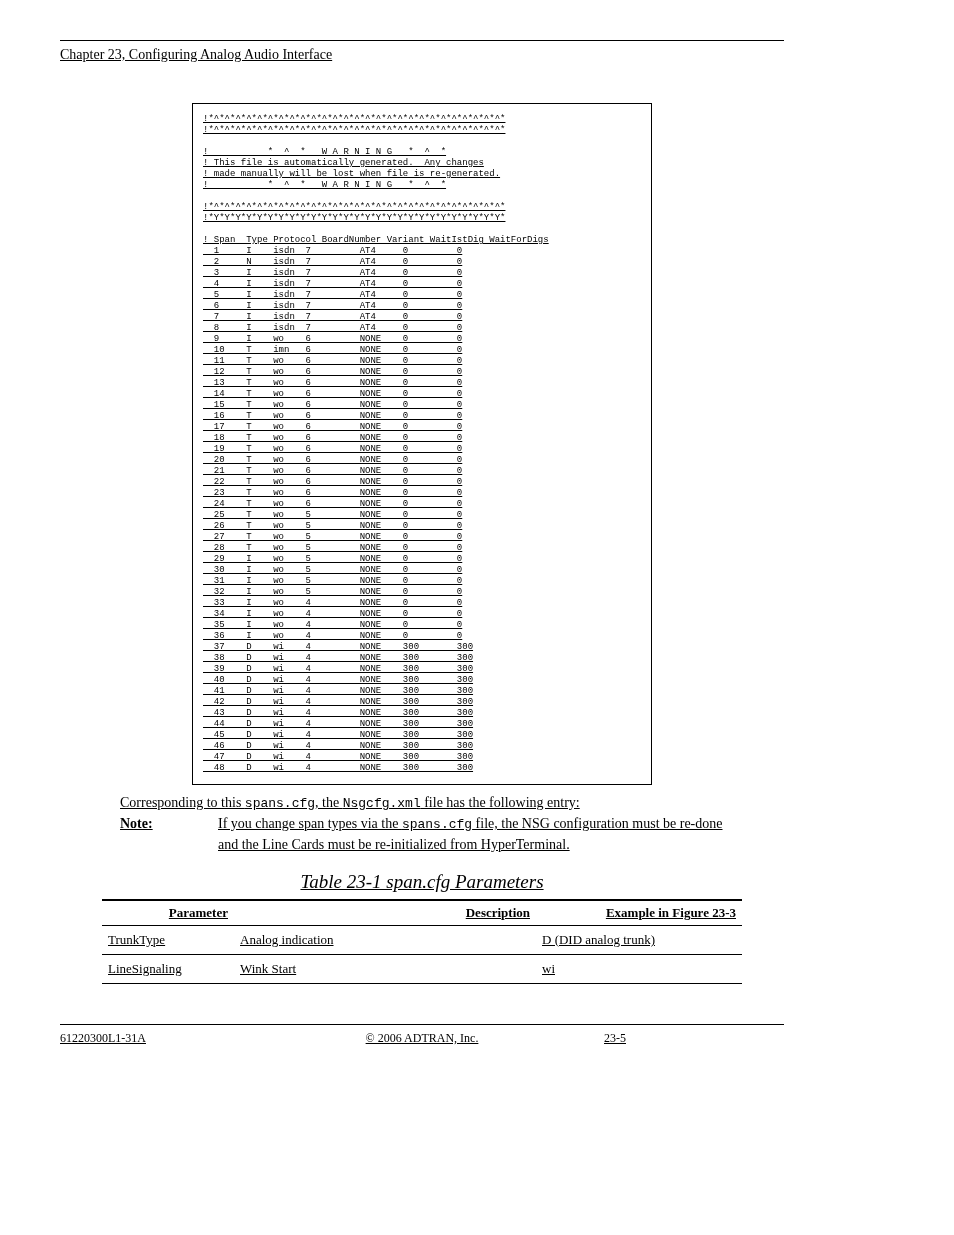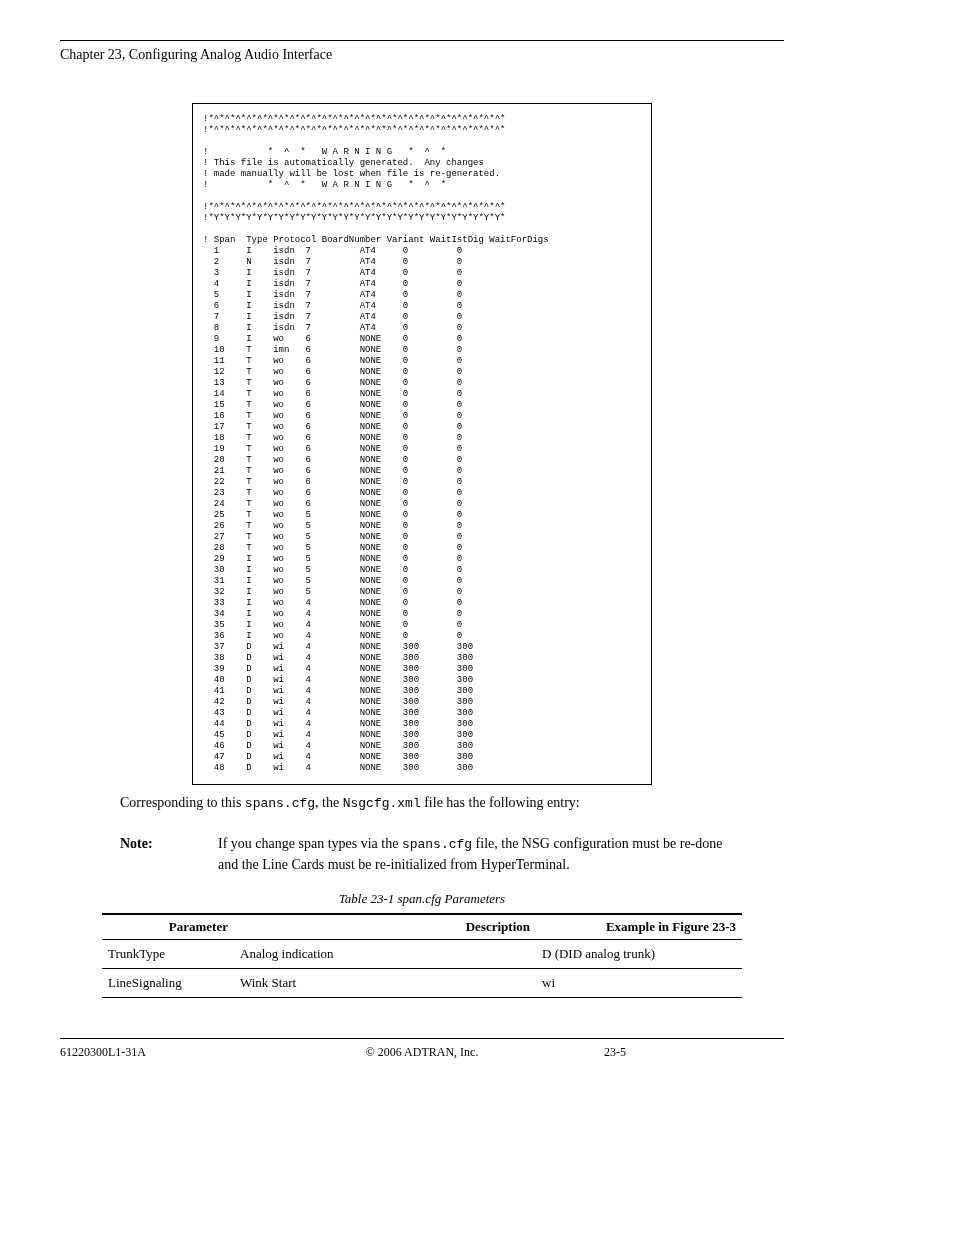--- a/index.html
+++ b/index.html
@@ -8,20 +8,21 @@
     background: #fff;
     font-family: "Times New Roman", Times, serif;
     color: #000;
     width: 954px;
   }
   .page {
     width: 844px;
     padding: 40px 60px 30px 60px;
     box-sizing: border-box;
     position: relative;
+    text-decoration: underline;
   }
   .top-rule {
     border-top: 1px solid #000;
     margin-bottom: 6px;
   }
   .top-header {
     font-size: 14px;
     margin-bottom: 40px;
   }
   .screenshot-box {
@@ -38,21 +39,21 @@
   }
   .figure-caption {
     text-align: center;
     font-style: italic;
     font-size: 13px;
     margin-bottom: 30px;
   }
   .body-text {
     font-size: 14px;
     line-height: 20px;
-    margin: 0 60px 20px 60px;
+    margin: 0 60px 0 60px;
   }
   .filename {
     font-family: "Courier New", Courier, monospace;
     font-size: 13px;
   }
   .note-row {
     display: flex;
     margin: 0 60px 16px 60px;
     font-size: 14px;
     line-height: 20px;
@@ -62,21 +63,21 @@
     width: 60px;
     font-weight: bold;
     flex-shrink: 0;
   }
   .note-body {
     flex: 1;
   }
   .table-title {
     text-align: center;
     font-style: italic;
-    font-size: 13px;
+    font-size: 19px;
     margin-bottom: 6px;
   }
   table.cfgtable {
     width: 640px;
     margin: 0 auto 40px auto;
     border-collapse: collapse;
     font-size: 13px;
   }
   table.cfgtable th {
     text-align: right;

